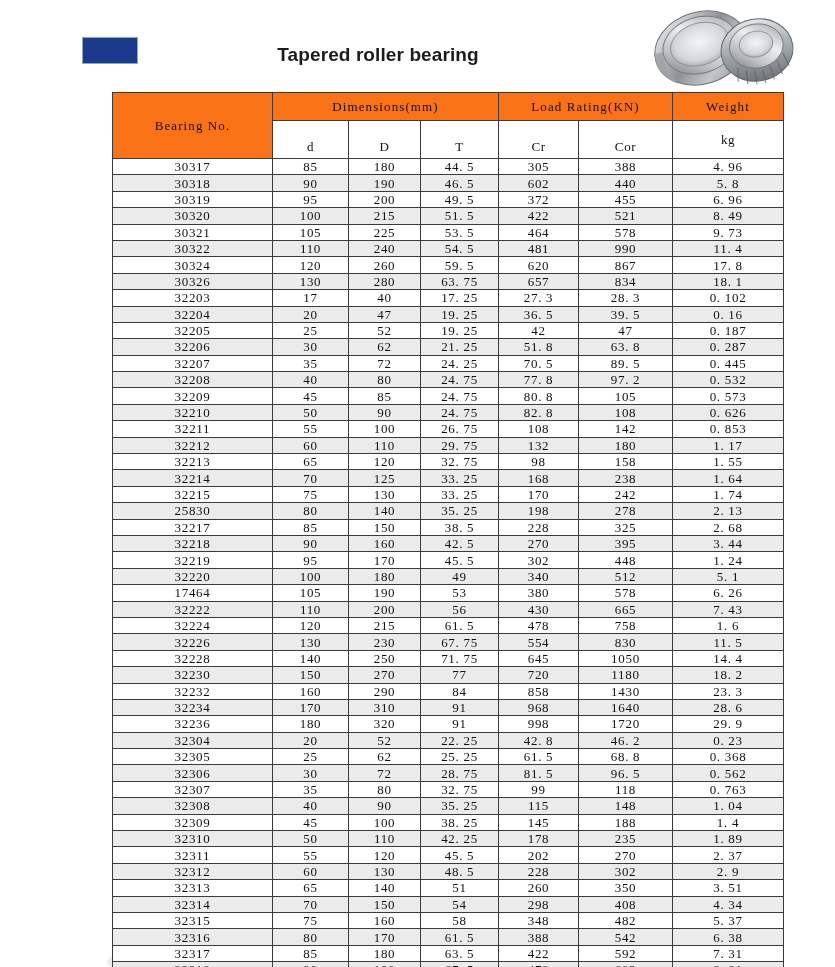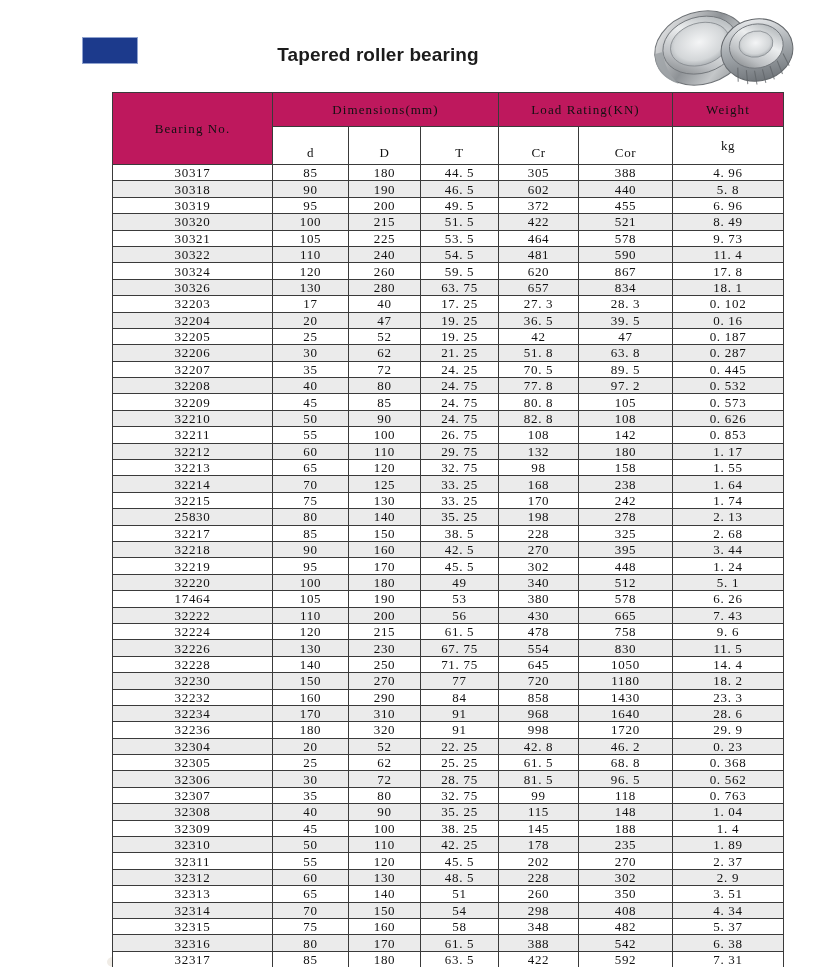--- a/index.html
+++ b/index.html
@@ -63,22 +63,22 @@
   table.spec th, table.spec td {
     border: 1px solid #3a3a3a;
     text-align: center;
     padding: 0;
     font-weight: normal;
     white-space: nowrap;
     overflow: hidden;
   }
   
   tr.hdr-group th {
-    height: 34px;
-    background: #be185d;
+    height: 28px;
+    background: #f97316;
     font-size: 13px;
     letter-spacing: 1.1px;
     border-bottom-width: 1px;
   }
   
   tr.hdr-sub th {
     height: 38px;
     background: #ffffff;
     vertical-align: bottom;
     padding-bottom: 3px;
@@ -264,21 +264,21 @@
             <td>464</td>
             <td>578</td>
             <td>9. 73</td>
           </tr>
           <tr class="alt">
             <td>30322</td>
             <td>110</td>
             <td>240</td>
             <td>54. 5</td>
             <td>481</td>
-            <td>590</td>
+            <td>990</td>
             <td>11. 4</td>
           </tr>
           <tr>
             <td>30324</td>
             <td>120</td>
             <td>260</td>
             <td>59. 5</td>
             <td>620</td>
             <td>867</td>
             <td>17. 8</td>
@@ -472,21 +472,21 @@
             <td>665</td>
             <td>7. 43</td>
           </tr>
           <tr>
             <td>32224</td>
             <td>120</td>
             <td>215</td>
             <td>61. 5</td>
             <td>478</td>
             <td>758</td>
-            <td>9. 6</td>
+            <td>1. 6</td>
           </tr>
           <tr class="alt">
             <td>32226</td>
             <td>130</td>
             <td>230</td>
             <td>67. 75</td>
             <td>554</td>
             <td>830</td>
             <td>11. 5</td>
           </tr>

